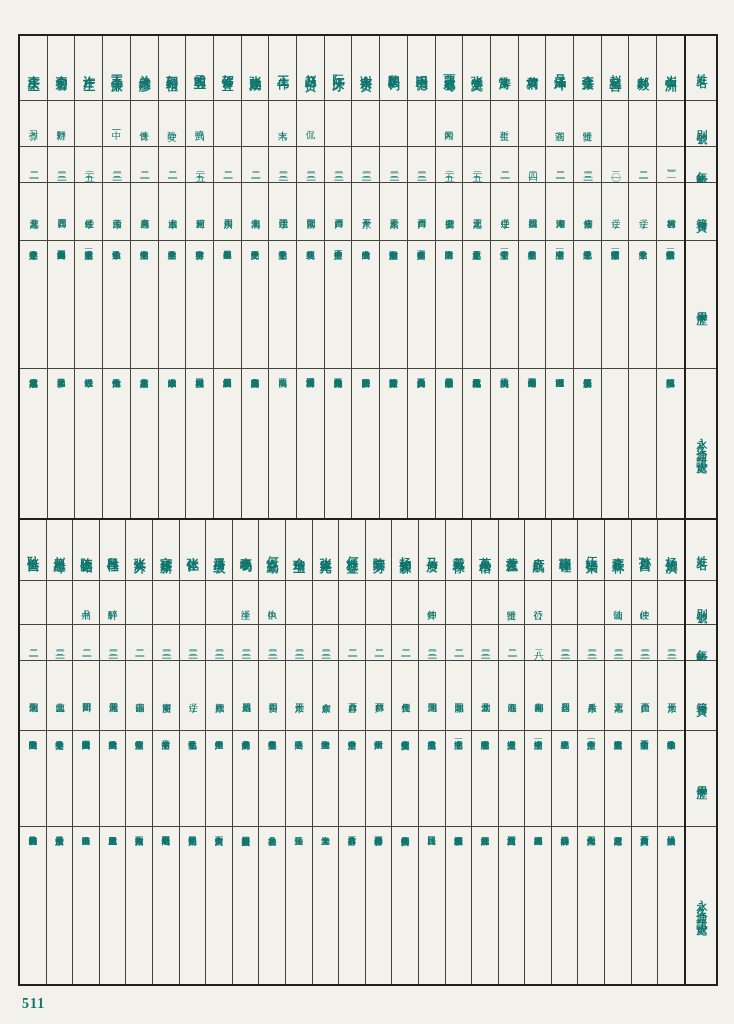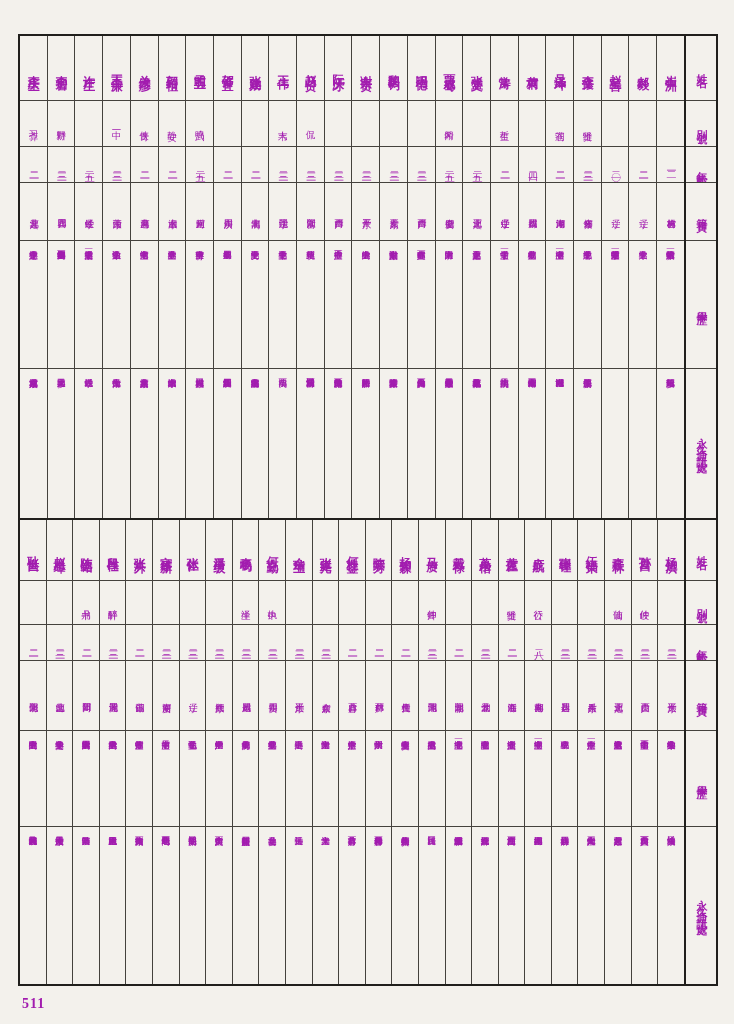--- a/index.html
+++ b/index.html
@@ -1,20 +1,20 @@
 <!DOCTYPE html>
 <html><head>
 <meta charset="utf-8">
 <style>
   html,body{margin:0;padding:0;background:#c9c7c2;}
   .page{
     width:734px;height:1024px;position:relative;margin:0 auto;
     background:#f3f1ec;
     font-family:"Liberation Serif","DejaVu Serif",serif;
-    color:#a21caf;
+    color:#0f766e;
     box-shadow:0 0 6px rgba(0,0,0,.35);
     overflow:hidden;
   }
   .table{
     position:absolute;left:18px;right:16px;top:34px;
     border:2px solid #201f1c;
     background:#f3f1ec;
   }
   .section{display:flex;}
   .section + .section{border-top:2px solid #201f1c;}

